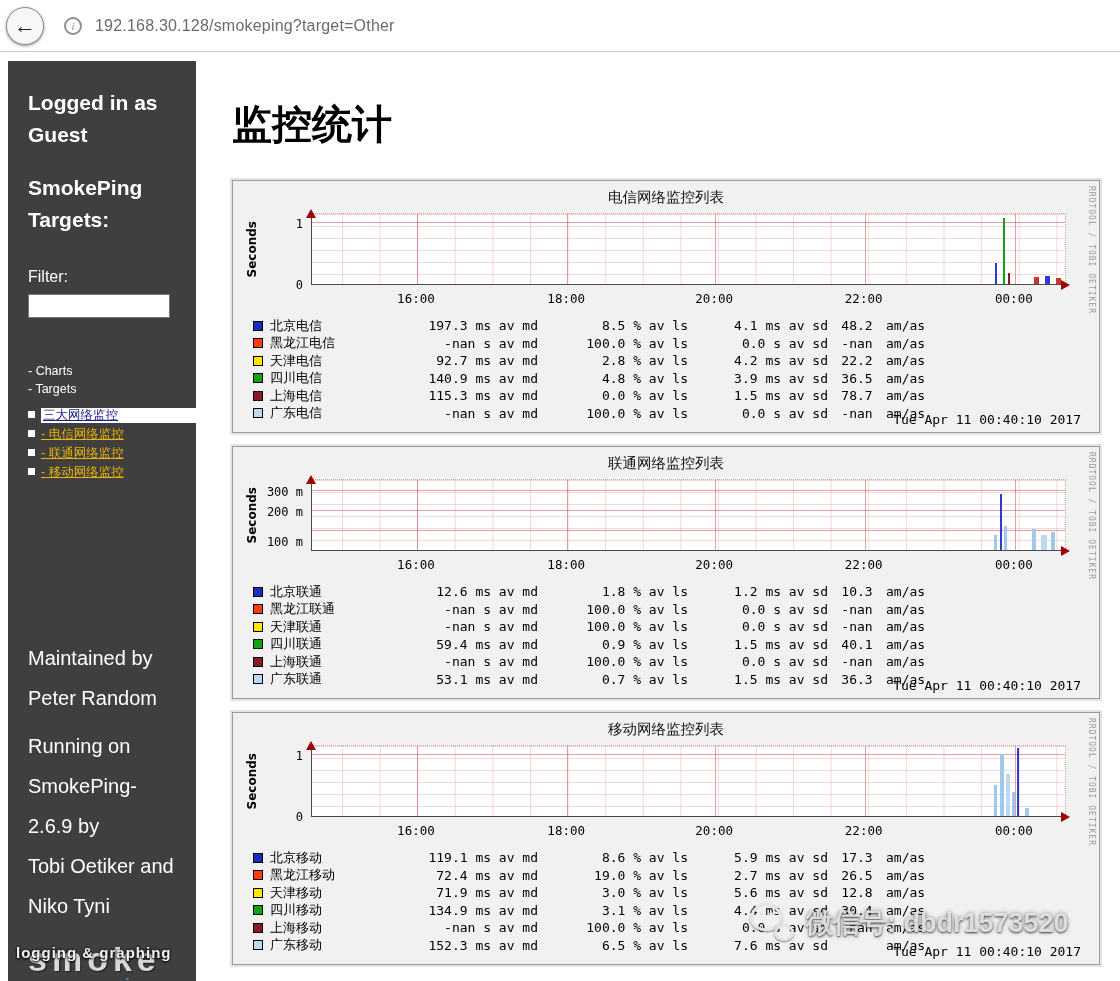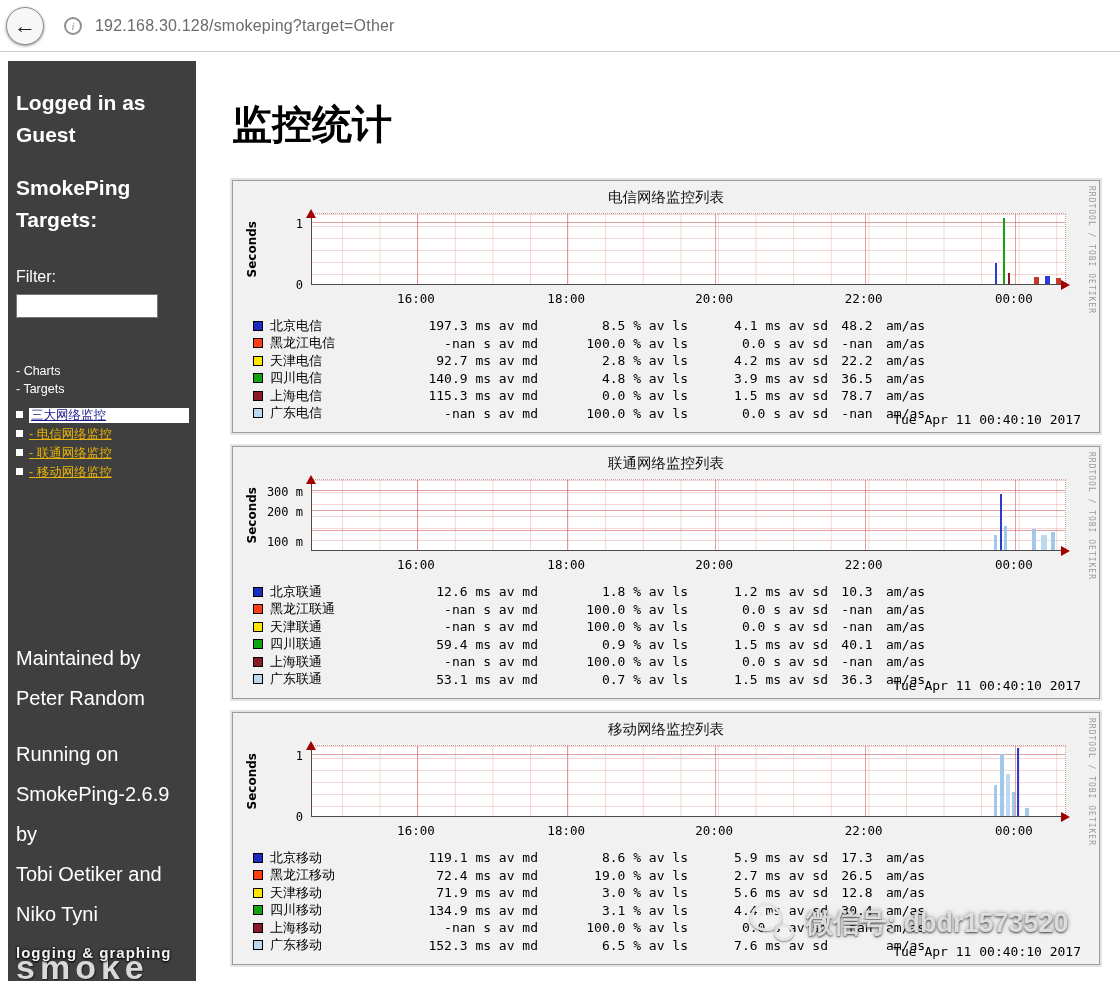--- a/index.html
+++ b/index.html
@@ -6,36 +6,36 @@
   html,body{width:1120px;height:981px}
   body{position:relative;background:#fff;font-family:"Liberation Sans",sans-serif;overflow:hidden}
 
   
   .browser-bar{position:absolute;top:0;left:0;width:1120px;height:52px;background:#fff;border-bottom:1px solid #cfcfcf;display:flex;align-items:center}
   .back-btn{width:38px;height:38px;border-radius:50%;border:1px solid #8f8f8f;background:#f7f7f7;box-shadow:0 1px 3px rgba(0,0,0,.45);display:flex;align-items:center;justify-content:center;margin-left:6px;font-size:22px;color:#1f1f1f;cursor:pointer}
   .info-icon{width:18px;height:18px;border-radius:50%;border:2px solid #8f8f8f;color:#8f8f8f;font-size:11px;font-style:italic;font-family:"Liberation Serif",serif;display:flex;align-items:center;justify-content:center;margin-left:20px}
   .url{margin-left:13px;font-size:16px;color:#6b6b6b;letter-spacing:.2px}
 
   
-  .sidebar{position:absolute;left:8px;top:61px;width:188px;height:920px;background:#3f3f3f;color:#fff;padding:0 8px;overflow:hidden}
+  .sidebar{position:absolute;left:8px;top:61px;width:188px;height:920px;background:#3f3f3f;color:#fff;padding:0 20px;overflow:hidden}
   .sb-heading{font-size:21px;font-weight:bold;line-height:32px;white-space:pre-line}
   .sb-heading.first{margin-top:26px}
   .sb-heading.second{margin-top:21px}
   .sb-label{margin-top:32px;font-size:16px}
   .sb-filter{margin-top:8px;width:142px;height:24px;border:1px solid #777;background:#fff;display:block;font-size:13px;padding:0 4px}
   .sb-links{margin-top:44px;list-style:none;font-size:12.5px;line-height:18px}
   .sb-links li{cursor:pointer}
   .sb-tree{margin-top:10px;list-style:none;font-size:12.5px;line-height:15px}
   .sb-tree li{position:relative;padding-left:13px;margin-bottom:4px;cursor:pointer}
   .sb-tree li::before{content:"";position:absolute;left:0;top:3px;width:7px;height:7px;background:#fff}
   .tree-root-text{display:block;width:160px;background:#fff;color:#1b1b8a;text-decoration:underline;padding:0 2px}
   .tree-sub-text{color:#eab308;text-decoration:underline}
   .sb-text{font-size:20px;line-height:40px;white-space:pre-line}
   .sb-text.maintained{margin-top:158px}
-  .sb-text.running{margin-top:16px}
+  .sb-text.running{margin-top:8px}
   .smoke-logo{position:relative;margin-top:14px;height:52px}
   .smoke-word{font-size:34px;font-weight:bold;color:#d9d9d9;letter-spacing:5px;text-shadow:1px 1px 1px #1d1d1d}
   .ping-word{position:absolute;right:22px;bottom:-2px;color:#14b8a6;font-size:16px;font-weight:bold;font-style:italic;letter-spacing:2px}
   .rrd-logo{margin-top:12px;width:152px;height:54px;border-radius:10px;border:3px solid #9aa8cc;background:linear-gradient(180deg,#26336f,#3d59c6 48%,#26336f);display:flex;align-items:center;justify-content:center}
   .rrd-text{color:#fff;font-weight:bold;font-style:italic;font-size:26px;font-family:"Liberation Serif",serif;text-shadow:1px 2px 2px #000}
   .overlay-logging{position:absolute;left:16px;top:944px;z-index:6;color:rgba(255,255,255,.95);font-size:15px;font-weight:bold;letter-spacing:1px;text-shadow:0 0 3px #000,0 1px 2px #000}
 
   
   .main{position:absolute;left:196px;top:52px;width:924px}
   .page-title{margin:46px 0 0 36px;font-size:40px;line-height:52px;font-weight:bold;color:#000}

